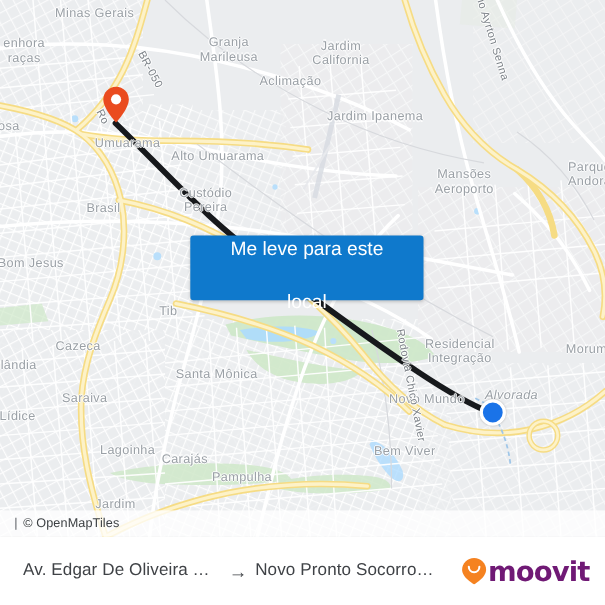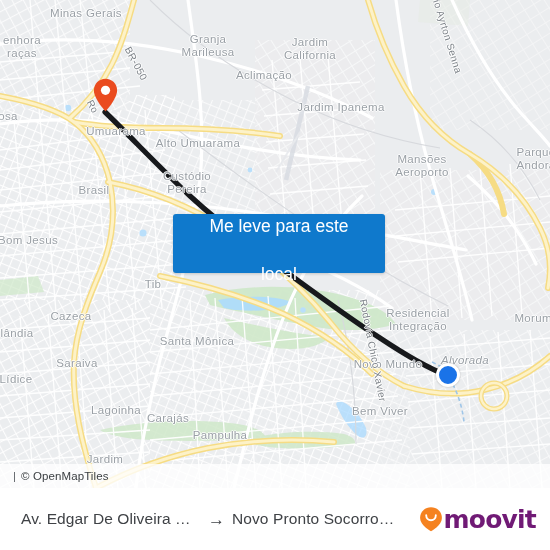--- a/index.html
+++ b/index.html
@@ -374,21 +374,21 @@
         <div class="placelabel" style="left: 418px; top: 292px; margin-top: 28px;">Residencial
 Integração</div>
         <div class="placelabel" style="left: 538px; top: 318px;">Morumbi</div>
         <div class="placelabel" style="left: 71px; top: 316px;">Cazeca</div>
         <div class="placelabel" style="left: 17px; top: 333px;">lândia</div>
         <div class="placelabel" style="left: 197px; top: 341px;">Santa Mônica</div>
         <div class="placelabel" style="left: 388px; top: 364px;">Novo Mundo</div>
         <div class="placelabel" style="left: 465px; top: 360px; font-style: italic;">Alvorada</div>
         <div class="placelabel" style="left: 77px; top: 363px;">Saraiva</div>
         <div class="placelabel" style="left: 16px; top: 379px;">Lídice</div>
-        <div class="placelabel" style="left: 380px; top: 411px; text-align: right;">Bem Viver</div>
+        <div class="placelabel" style="left: 368px; top: 411px; text-align: right;">Bem Viver</div>
         <div class="placelabel" style="left: 116px; top: 410px;">Lagoinha</div>
         <div class="placelabel" style="left: 168px; top: 418px;">Carajás</div>
         <div class="placelabel" style="left: 220px; top: 435px;">Pampulha</div>
         <div class="placelabel" style="left: 105px; top: 459px;">Jardim</div>
       </div>
     <div id="road-labels">
         <div class="roadlabel" style="left: 118px; top: 58px; transform: rotate(62deg);">BR-050</div>
         <div class="roadlabel" style="left: 86px; top: 101px; transform: rotate(62deg);">Ro</div>
         <div class="roadlabel" style="left: 381px; top: 10px; transform: rotate(73deg);">Anel Viário Ayrton Senna</div>
         <div class="roadlabel" style="left: 321px; top: 345px; transform: rotate(79deg);">Rodovia Chico Xavier</div>

